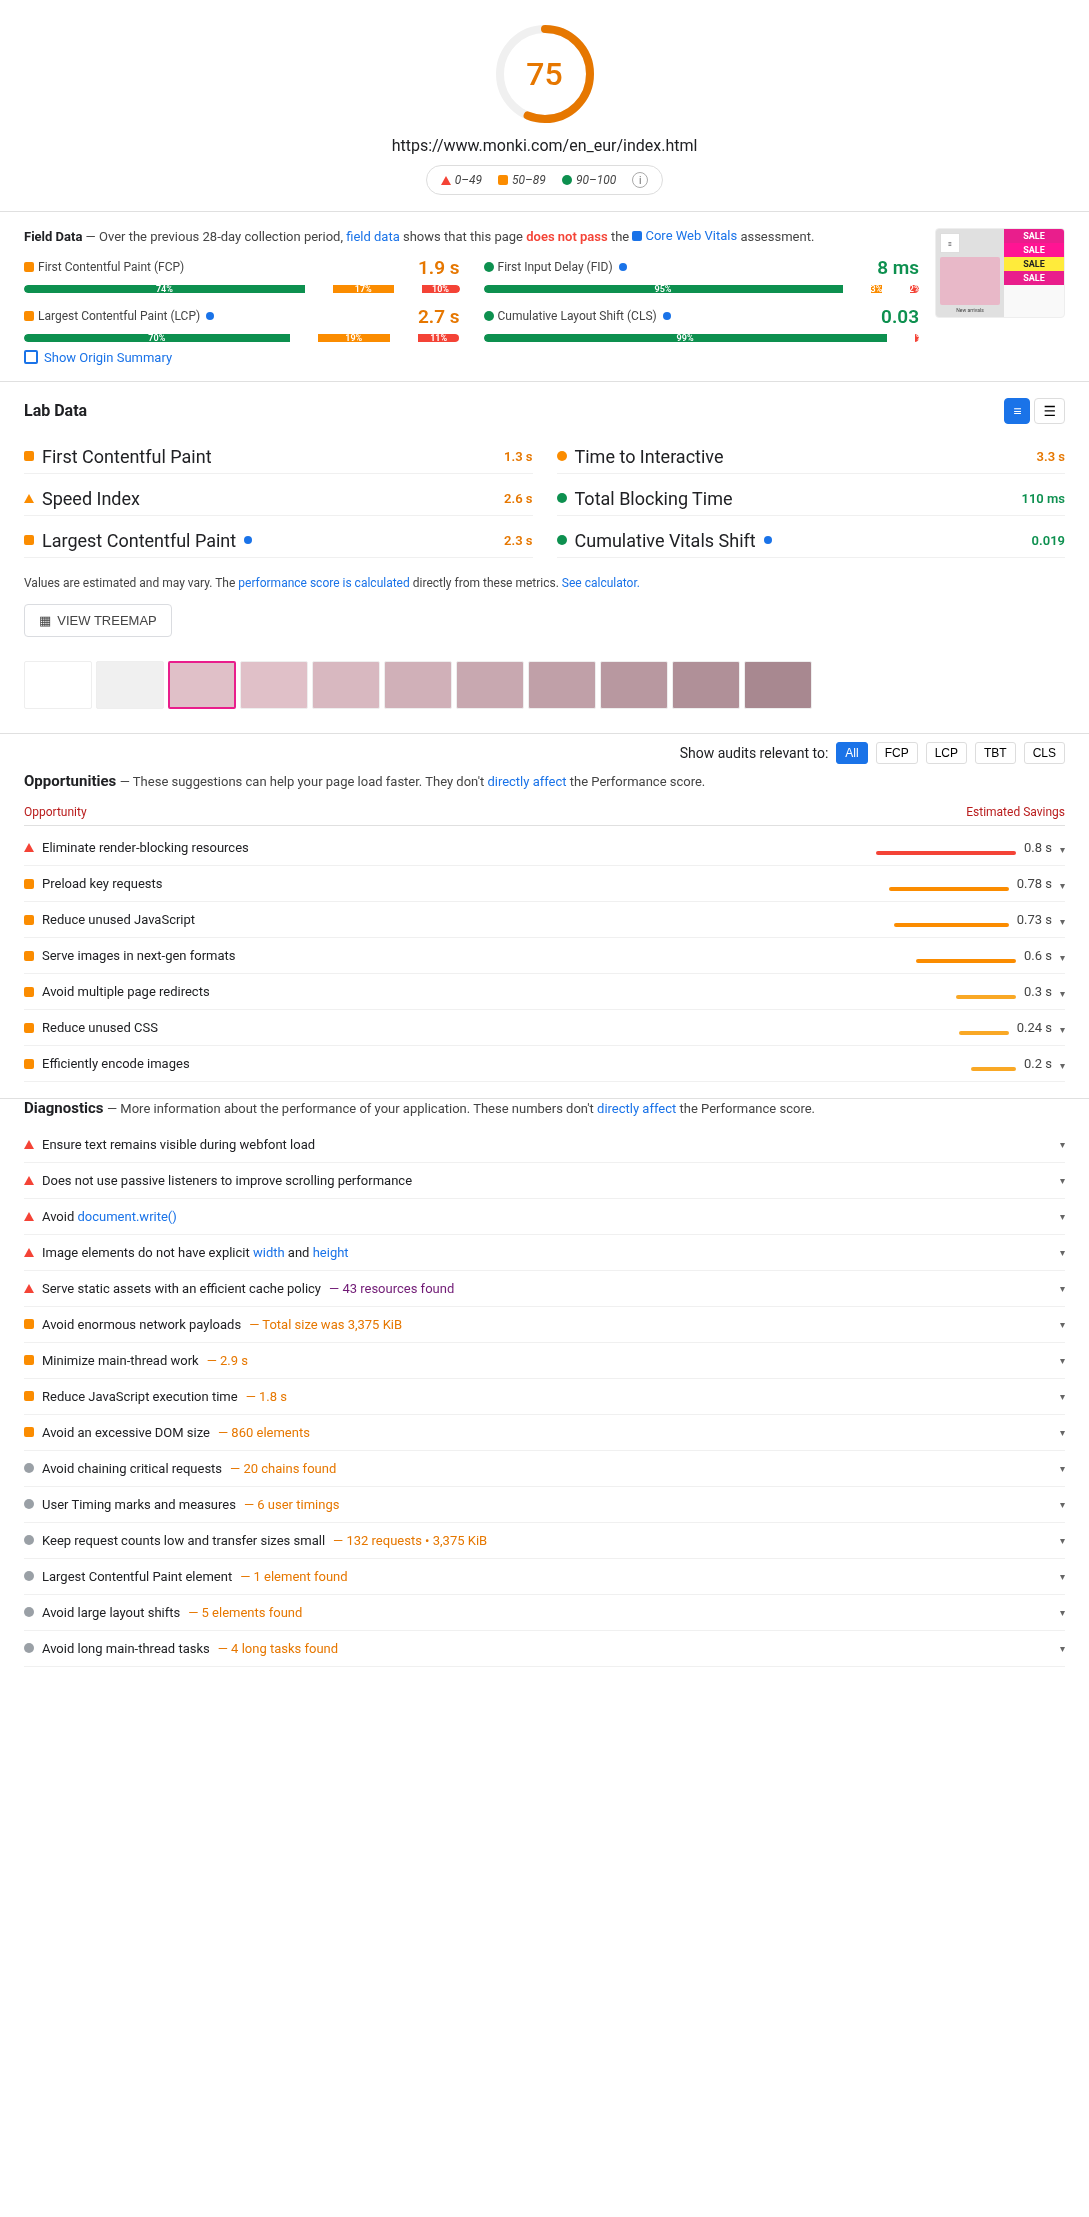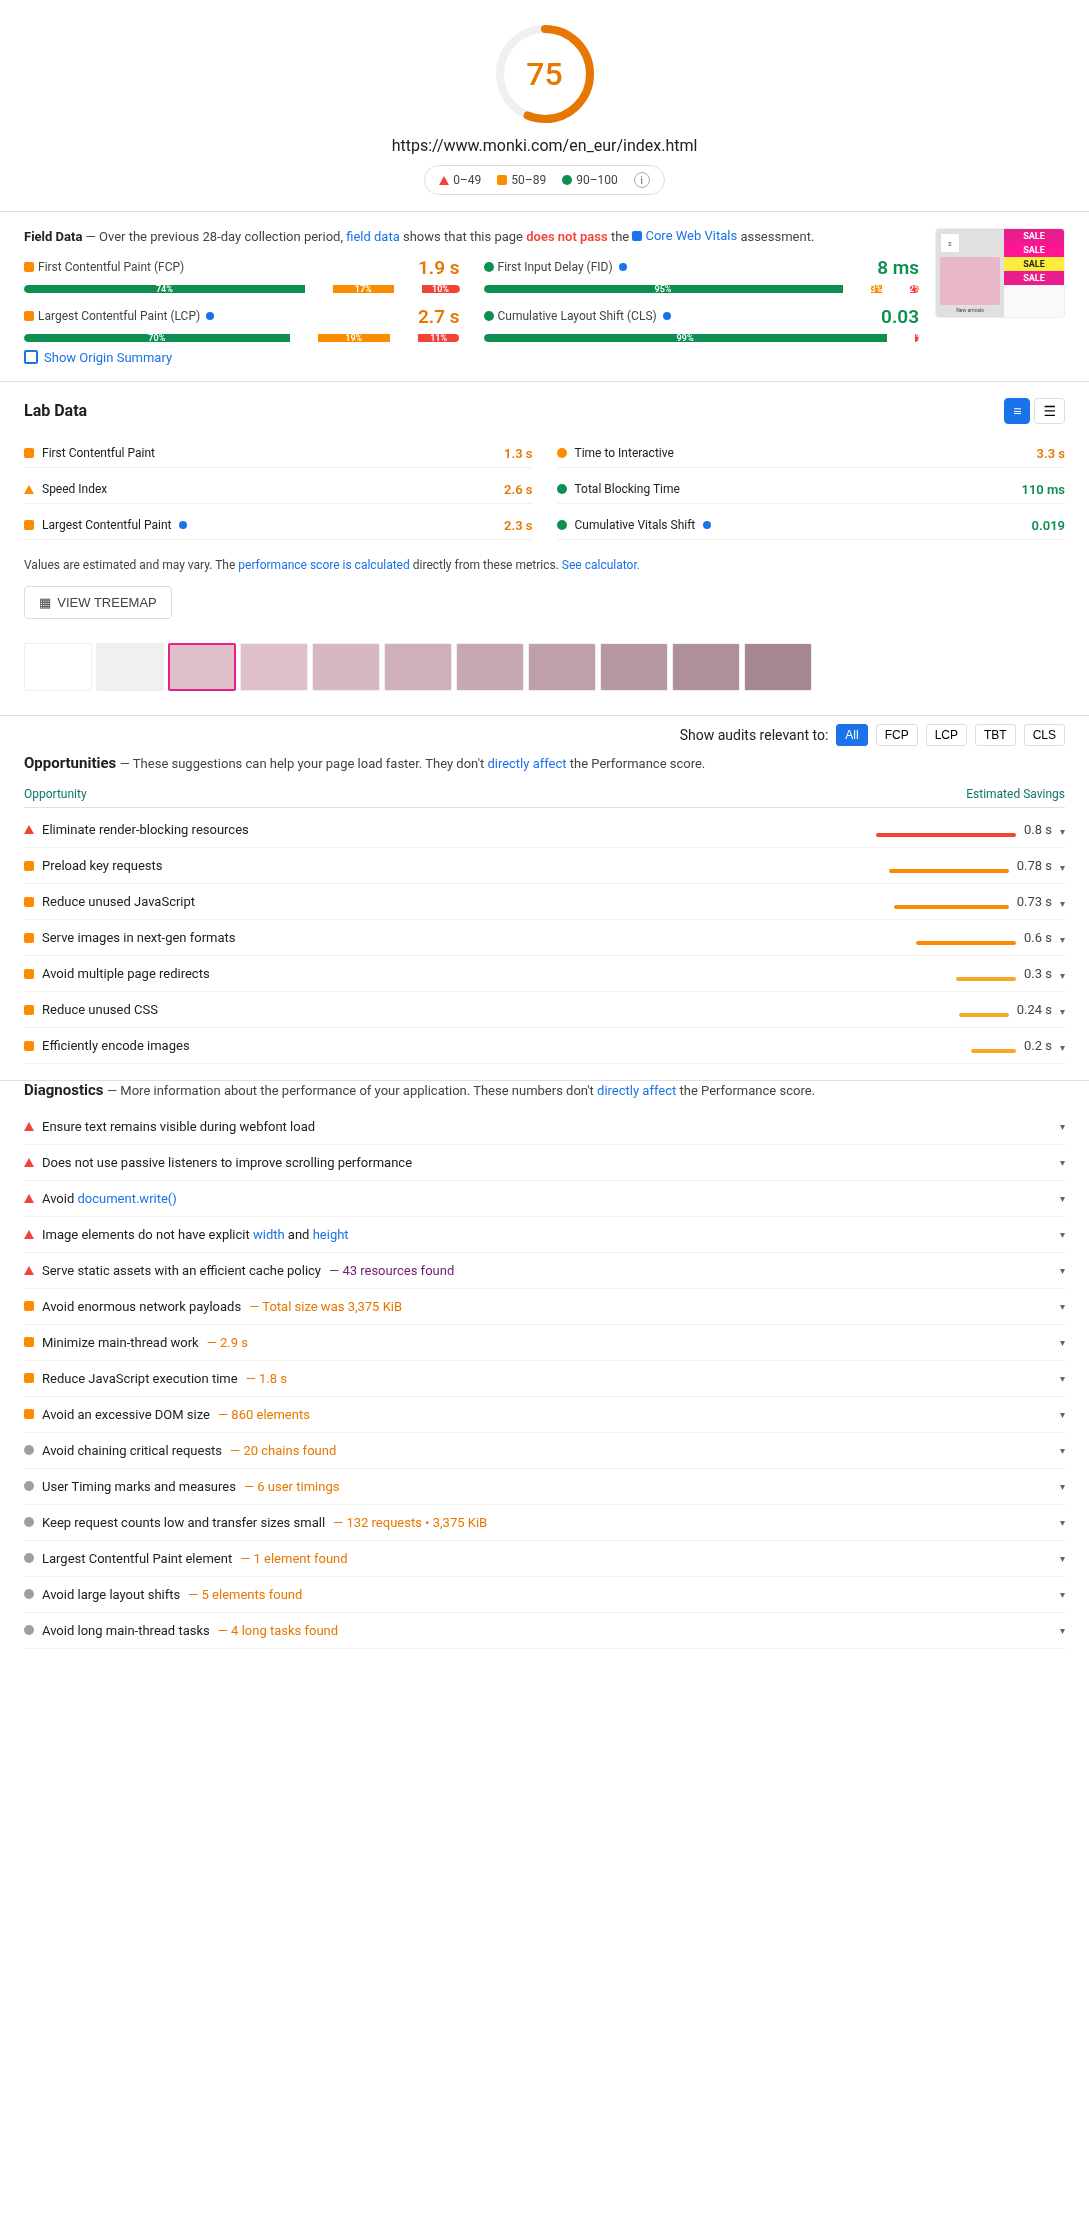--- a/index.html
+++ b/index.html
@@ -4,21 +4,21 @@
   <style>
     * { box-sizing: border-box; margin: 0; padding: 0; }
     body { font-family: -apple-system, BlinkMacSystemFont, 'Segoe UI', Roboto, sans-serif; background: #fff; color: #202124; font-size: 14px; max-width: 1089px; margin: 0 auto; }
 
     .score-section { display: flex; flex-direction: column; align-items: center; padding: 24px 0 16px; }
     .score-circle { position: relative; width: 100px; height: 100px; margin-bottom: 12px; }
     .score-circle svg { width: 100px; height: 100px; }
     .score-number { position: absolute; top: 50%; left: 50%; transform: translate(-50%, -50%); font-size: 32px; font-weight: 500; color: #e67700; }
     .score-url { font-size: 16px; color: #202124; margin-bottom: 10px; }
     .score-legend { display: flex; gap: 16px; align-items: center; font-size: 12px; color: #444; border: 1px solid #ddd; border-radius: 16px; padding: 6px 14px; }
-    .legend-item { display: flex; align-items: center; gap: 4px; }
+    .legend-item { display: flex; align-items: center; gap: 4px; font-style: italic; }
     .legend-dot { width: 10px; height: 10px; border-radius: 50%; }
     .legend-triangle { width: 0; height: 0; border-left: 5px solid transparent; border-right: 5px solid transparent; border-bottom: 9px solid #f44336; }
     .legend-square { width: 10px; height: 10px; background: #fb8c00; border-radius: 2px; }
     .info-icon { width: 16px; height: 16px; border: 1px solid #aaa; border-radius: 50%; display: inline-flex; align-items: center; justify-content: center; font-size: 10px; color: #666; cursor: pointer; }
 
     .divider { border: none; border-top: 1px solid #e0e0e0; margin: 0; }
 
     .field-data-section { display: flex; padding: 16px 24px; gap: 16px; }
     .field-data-left { flex: 1; }
     .field-data-title { font-size: 13px; color: #444; margin-bottom: 12px; }
@@ -45,21 +45,21 @@
 
     .lab-section { padding: 16px 24px; }
     .lab-header { display: flex; justify-content: space-between; align-items: center; margin-bottom: 16px; }
     .lab-title { font-weight: 700; font-size: 16px; }
     .lab-toggle { display: flex; gap: 4px; }
     .toggle-btn { padding: 4px 8px; border: 1px solid #ddd; background: #fff; cursor: pointer; border-radius: 4px; font-size: 14px; }
     .toggle-btn.active { background: #1a73e8; color: white; border-color: #1a73e8; }
 
     .lab-metrics { display: grid; grid-template-columns: 1fr 1fr; gap: 8px 24px; margin-bottom: 16px; }
     .lab-metric { display: flex; align-items: center; justify-content: space-between; padding: 6px 0; border-bottom: 1px solid #f0f0f0; }
-    .lab-metric-left { display: flex; align-items: center; gap: 8px; font-size: 12px; }
+    .lab-metric-left { display: flex; align-items: center; gap: 8px; font-size: 18px; }
     .lab-metric-value { font-size: 13px; font-weight: 600; }
     .lab-metric-value.orange { color: #e67700; }
     .lab-metric-value.green { color: #0d904f; }
 
     .triangle-orange { width: 0; height: 0; border-left: 5px solid transparent; border-right: 5px solid transparent; border-bottom: 9px solid #fb8c00; flex-shrink: 0; }
     .triangle-red { width: 0; height: 0; border-left: 5px solid transparent; border-right: 5px solid transparent; border-bottom: 9px solid #f44336; flex-shrink: 0; }
     .sq-orange { width: 10px; height: 10px; background: #fb8c00; border-radius: 2px; flex-shrink: 0; }
     .dot-green { width: 10px; height: 10px; background: #0d904f; border-radius: 50%; flex-shrink: 0; }
     .dot-orange { width: 10px; height: 10px; background: #fb8c00; border-radius: 50%; flex-shrink: 0; }
 
@@ -71,21 +71,21 @@
     .filmstrip { display: flex; gap: 4px; padding: 8px 0; overflow-x: auto; align-items: center; }
     .filmstrip-frame { border: 1px solid #eee; border-radius: 2px; width: 68px; height: 48px; background: #f5f5f5; flex-shrink: 0; display: flex; align-items: center; justify-content: center; font-size: 9px; color: #999; }
     .filter-btn { padding: 3px 8px; border: 1px solid #ddd; border-radius: 3px; background: #fff; cursor: pointer; font-size: 12px; }
     .filter-btn.active { background: #1a73e8; color: white; border-color: #1a73e8; }
 
     .opportunities-section { padding: 0 24px 16px; }
     .section-title { font-weight: 700; font-size: 15px; margin-bottom: 4px; }
     .section-subtitle { font-size: 13px; color: #444; margin-bottom: 12px; line-height: 1.5; }
     .section-subtitle a { color: #1a73e8; text-decoration: none; }
 
-    .opp-header { display: flex; justify-content: space-between; font-size: 12px; color: #0f766e; padding: 6px 0; border-bottom: 1px solid #e0e0e0; margin-bottom: 4px; }
+    .opp-header { display: flex; justify-content: space-between; font-size: 12px; color: #b91c1c; padding: 6px 0; border-bottom: 1px solid #e0e0e0; margin-bottom: 4px; }
     .opp-item { display: flex; align-items: center; justify-content: space-between; padding: 10px 0; border-bottom: 1px solid #f0f0f0; cursor: pointer; }
     .opp-left { display: flex; align-items: center; gap: 8px; font-size: 13px; }
     .opp-right { display: flex; align-items: flex-end; gap: 8px; }
     .opp-bar { height: 4px; border-radius: 2px; }
     .opp-bar.red { background: #f44336; }
     .opp-bar.orange { background: #fb8c00; }
     .opp-bar.yellow { background: #f9a825; }
     .opp-savings { font-size: 13px; color: #444; white-space: nowrap; }
     .chevron { font-size: 10px; color: #666; }
 

